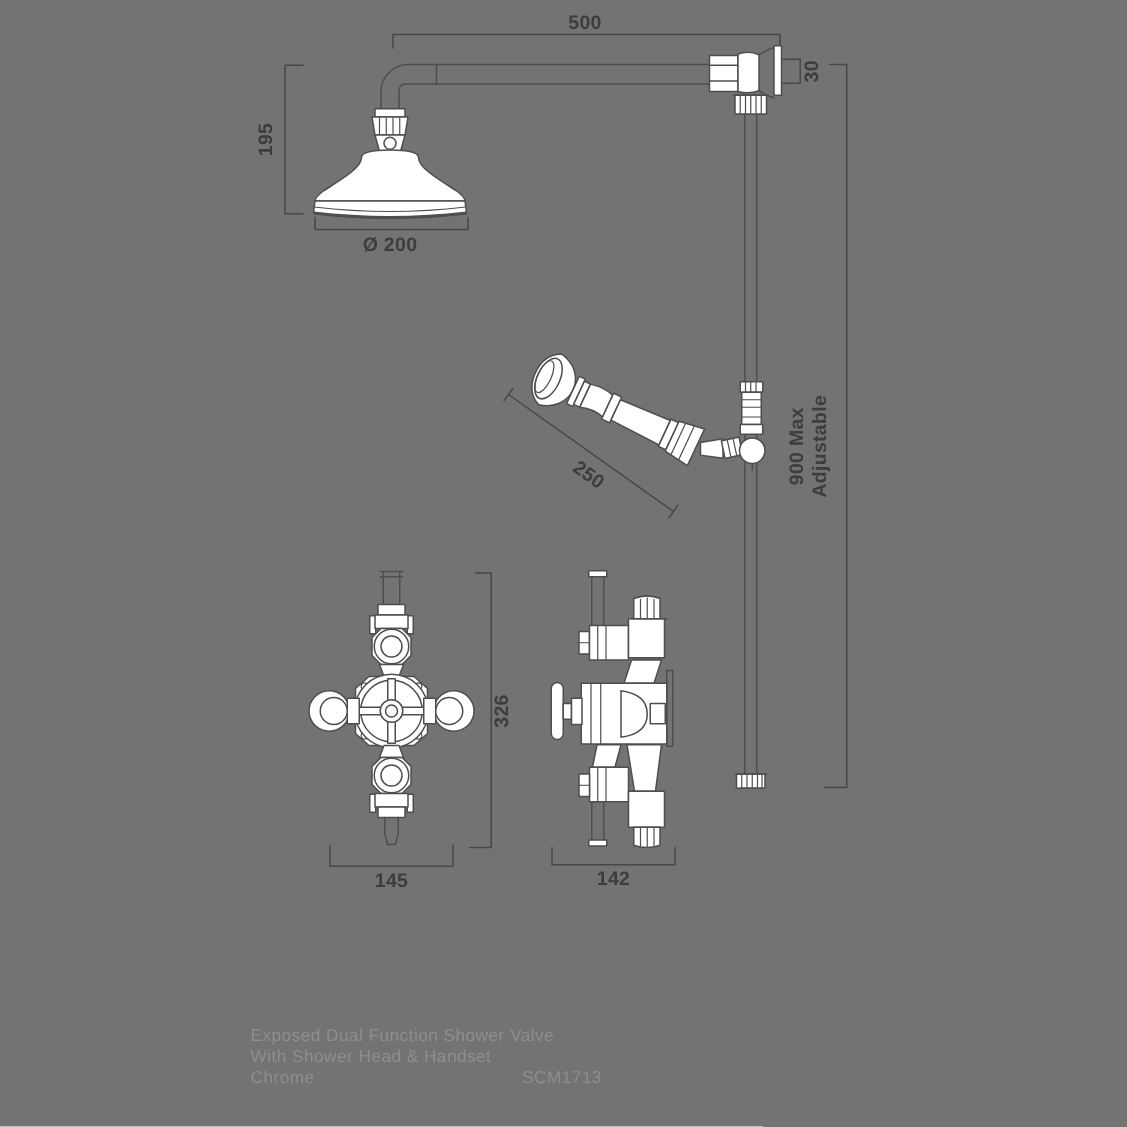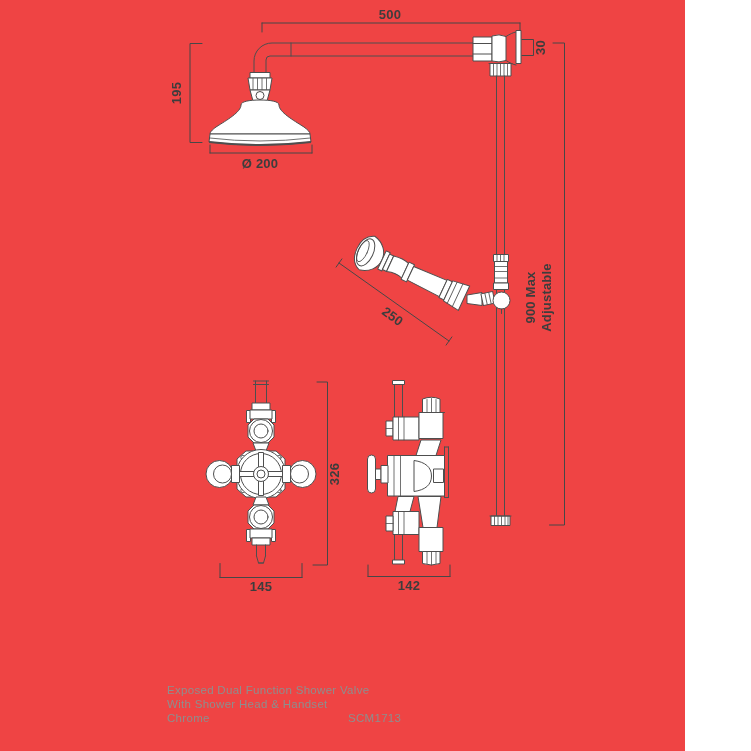--- a/index.html
+++ b/index.html
@@ -1,16 +1,16 @@
 <!DOCTYPE html>
 <html><head>
 <meta charset="utf-8">
 <style>
   html,body{margin:0;padding:0;background:#ffffff;}
-  .stage{position:relative;width:685px;height:751px;background:#ef4444;overflow:hidden;
+  .stage{position:relative;width:751px;height:751px;background:#737373;overflow:hidden;
          font-family:"Liberation Sans",sans-serif;}
   svg{display:block;}
   .ln{fill:none;stroke:#4e4e4e;stroke-width:1;stroke-linecap:round;stroke-linejoin:round;}
   .lnw{fill:#ffffff;stroke:#4e4e4e;stroke-width:1;stroke-linejoin:round;}
   .lnt{fill:none;stroke:#4e4e4e;stroke-width:0.8;stroke-linecap:round;}
   .thick{fill:none;stroke:#4e4e4e;stroke-width:2;}
   .dim{fill:none;stroke:#474747;stroke-width:1;stroke-linecap:round;stroke-linejoin:round;}
   .dimtxt{font-family:"Liberation Sans",sans-serif;font-size:13px;font-weight:700;
           fill:#3d3d3d;letter-spacing:0.2px;}
   .foottxt{font-family:"Liberation Sans",sans-serif;font-size:11.5px;font-weight:400;

